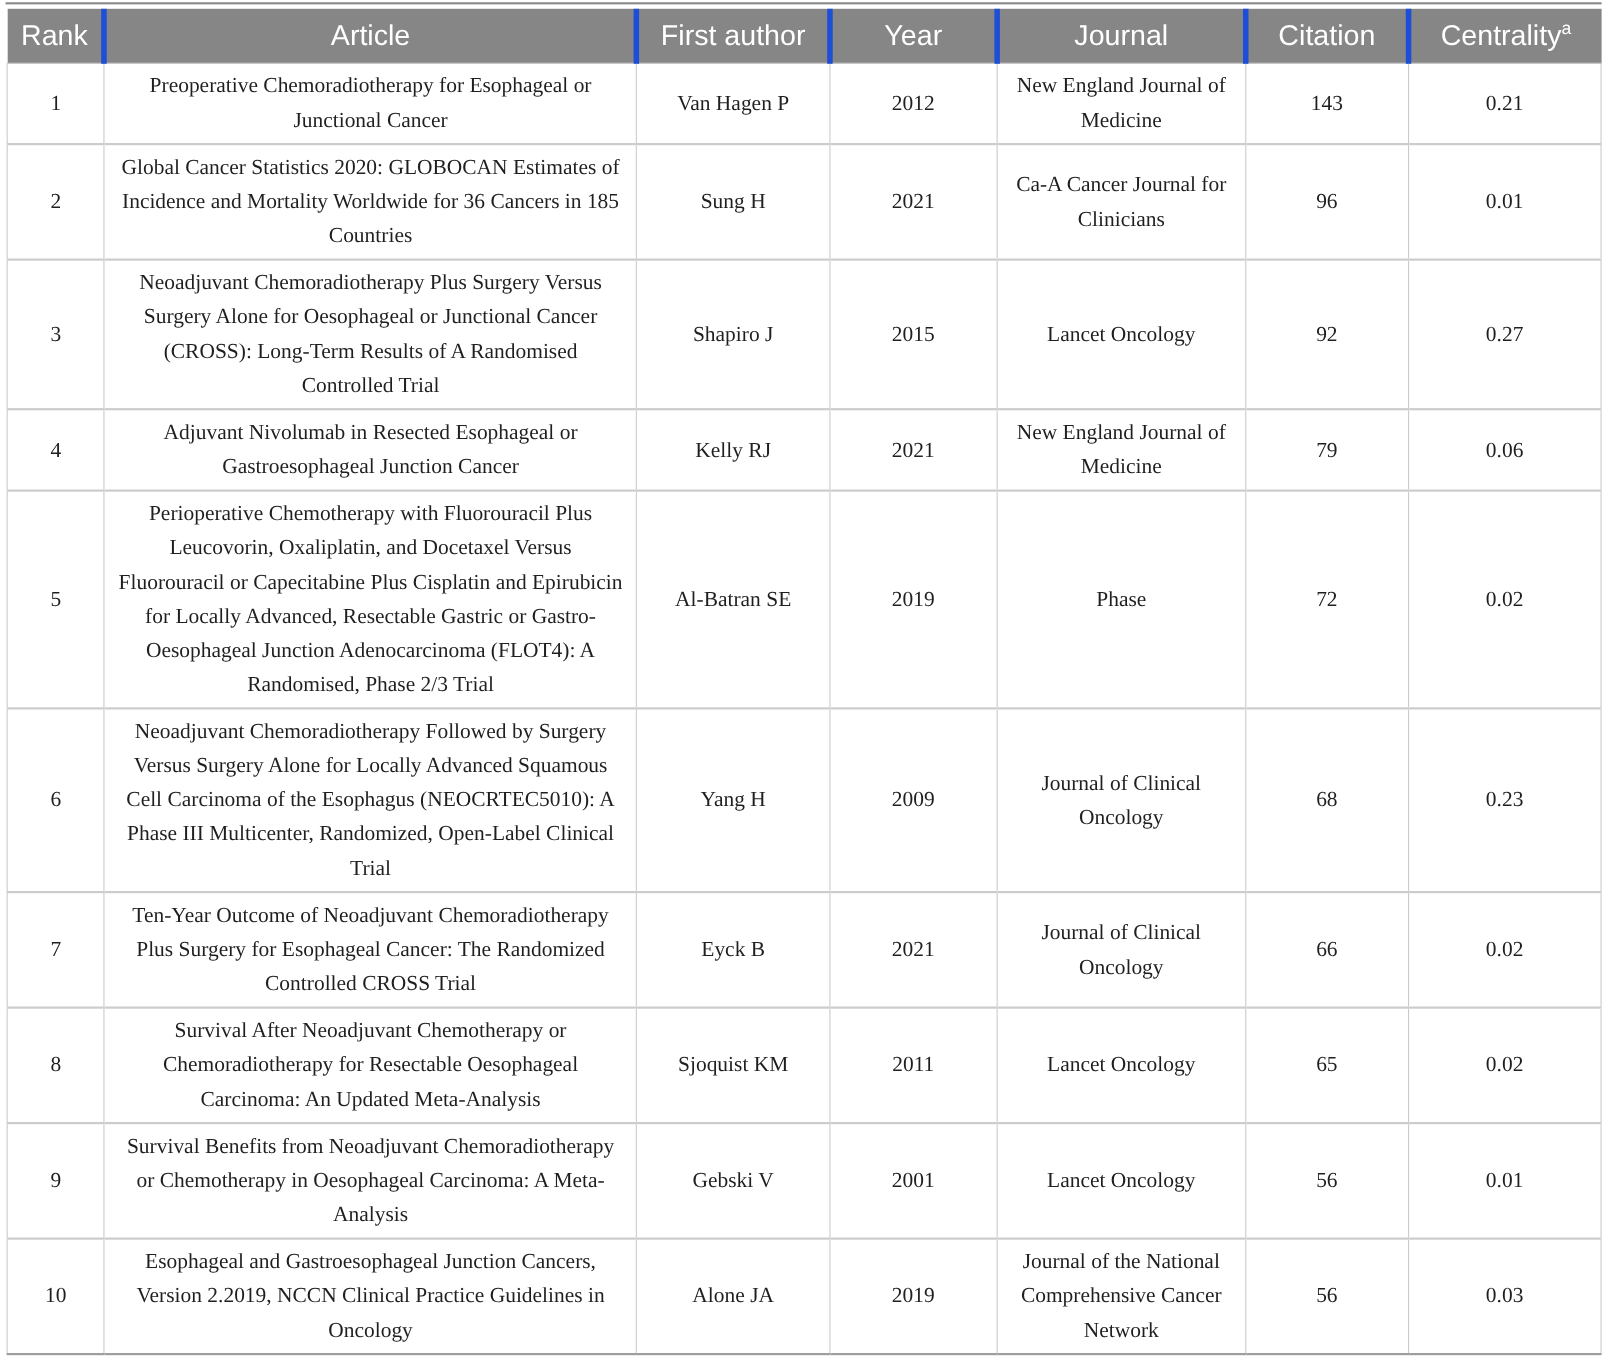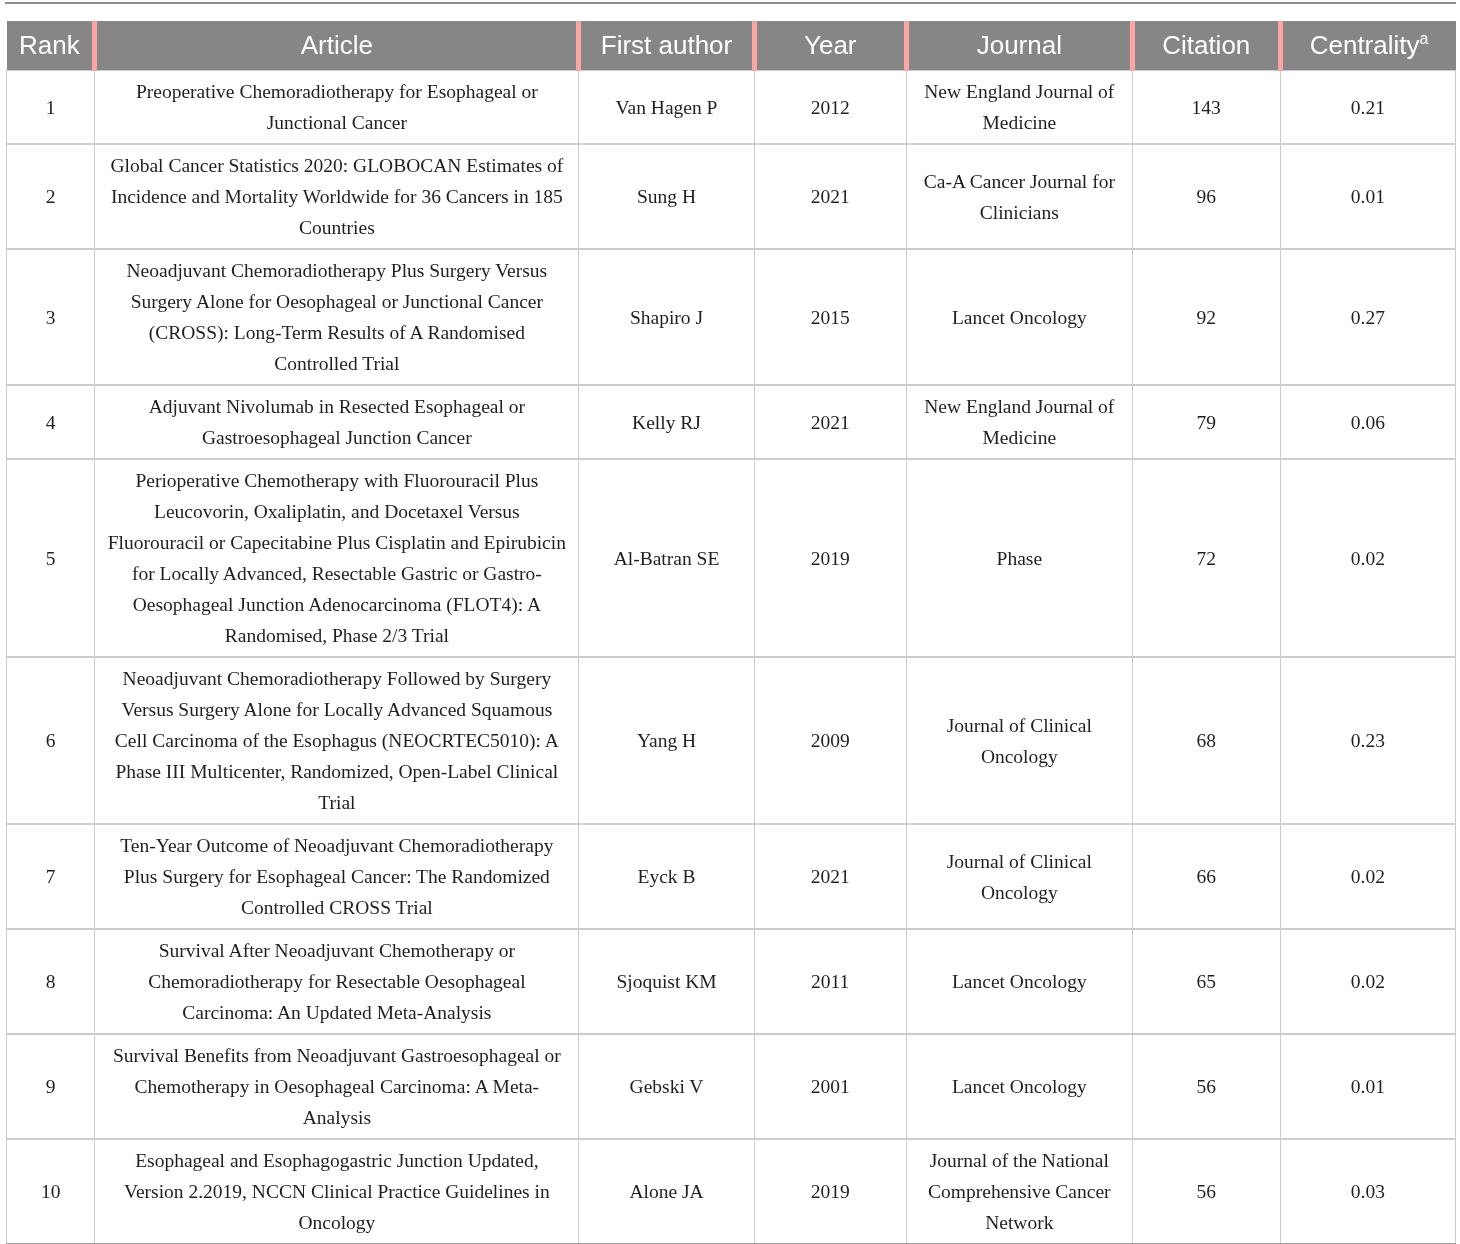--- a/index.html
+++ b/index.html
@@ -18,36 +18,36 @@
   }
   .top-rule {
     margin: 2px 4px 0 5px;
     height: 2px;
     background: #8d8d8d;
   }
   table.rank-table {
     border-collapse: collapse;
     table-layout: fixed;
     width: 1450px;
-    margin: 17px 0 0 6px;
+    margin: 4px 0 0 6px;
   }
   thead th {
     background: #868686;
     color: #ffffff;
     font-family: "Liberation Sans", sans-serif;
     font-weight: 400;
     font-size: 26px;
     height: 49px;
     padding: 0 4px;
     text-align: center;
     vertical-align: middle;
     border-bottom: 1px solid #cbcbcb;
   }
   thead th + th {
-    border-left: 5px solid #fca5a5;
+    border-left: 5px solid #1d4ed8;
   }
   thead th sup {
     font-size: 16px;
     line-height: 0;
   }
   tbody td {
     background: #ffffff;
     font-size: 19.5px;
     line-height: 31px;
     text-align: center;
@@ -171,30 +171,30 @@
           <td>8</td>
           <td>Survival After Neoadjuvant Chemotherapy or Chemoradiotherapy for Resectable Oesophageal Carcinoma: An Updated Meta-Analysis</td>
           <td>Sjoquist KM</td>
           <td>2011</td>
           <td>Lancet Oncology</td>
           <td>65</td>
           <td>0.02</td>
         </tr>
         <tr>
           <td>9</td>
-          <td>Survival Benefits from Neoadjuvant Gastroesophageal or Chemotherapy in Oesophageal Carcinoma: A Meta-Analysis</td>
+          <td>Survival Benefits from Neoadjuvant Chemoradiotherapy or Chemotherapy in Oesophageal Carcinoma: A Meta-Analysis</td>
           <td>Gebski V</td>
           <td>2001</td>
           <td>Lancet Oncology</td>
           <td>56</td>
           <td>0.01</td>
         </tr>
         <tr>
           <td>10</td>
-          <td>Esophageal and Esophagogastric Junction Updated, Version 2.2019, NCCN Clinical Practice Guidelines in Oncology</td>
+          <td>Esophageal and Gastroesophageal Junction Cancers, Version 2.2019, NCCN Clinical Practice Guidelines in Oncology</td>
           <td>Alone JA</td>
           <td>2019</td>
           <td>Journal of the National Comprehensive Cancer Network</td>
           <td>56</td>
           <td>0.03</td>
         </tr>
       </tbody>
   </table>
 
   <p class="footnote"><sup>a</sup><span>Centrality is related to importance and influence.</span></p>

